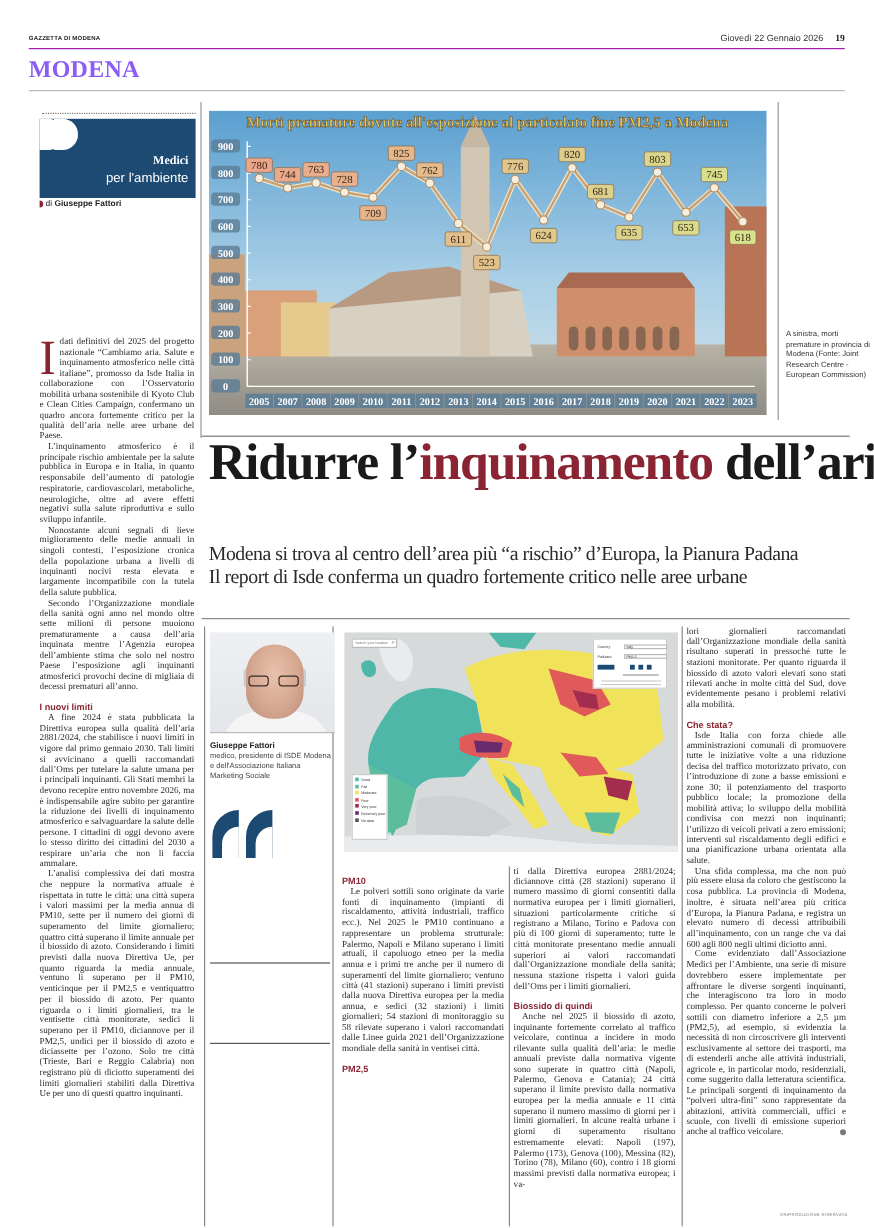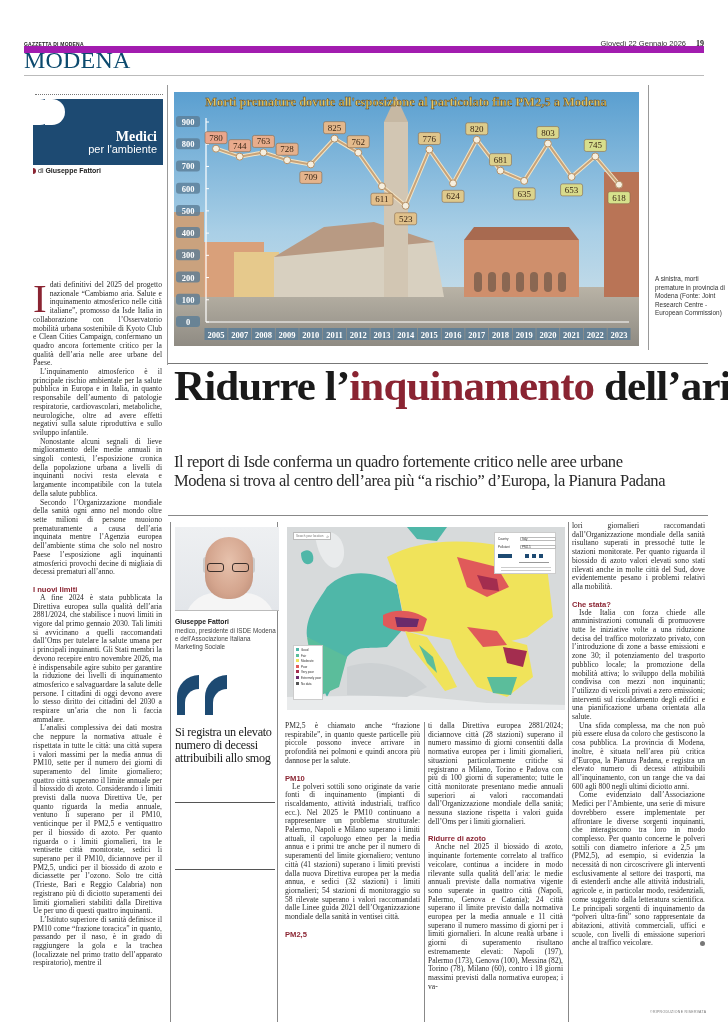--- a/index.html
+++ b/index.html
@@ -1,33 +1,33 @@
 <!DOCTYPE html>
 <html><head>
 <meta charset="utf-8">
 <style>
   * { box-sizing: border-box; margin: 0; padding: 0; }
   html, body { width: 728px; height: 1023px; background: #fff; overflow: hidden; }
   body { position: relative; font-family: "DejaVu Serif", serif; color: #222; }
 
   
-  #topbar { position: absolute; left: 24px; top: 27px; width: 680px; height: 14px; border-bottom: 7px solid #a21caf; margin-top: 12px; }
+  #topbar { position: absolute; left: 24px; top: 27px; width: 680px; height: 14px; border-bottom: 1px solid #a21caf; }
   #masthead { position: absolute; left: 0; top: 2px; font-family: "Liberation Sans", sans-serif; font-weight: 700; font-size: 5px; letter-spacing: 0.2px; color: #222; }
   #dateline { position: absolute; right: 18px; top: 0px; font-family: "Liberation Sans", sans-serif; font-size: 7.5px; color: #333; }
   #pagenum { position: absolute; right: 0; top: 0px; font-family: "Liberation Serif", serif; font-weight: 700; font-size: 8px; color: #222; }
 
-  #section { position: absolute; left: 24px; top: 47px; font-family: "Liberation Serif", serif; font-weight: 400; font-size: 24px; color: #0c4a6e; letter-spacing: 0.2px; }
+  #section { position: absolute; left: 24px; top: 47px; font-family: "Liberation Serif", serif; font-weight: 700; font-size: 20px; color: #8b5cf6; letter-spacing: 0.2px; }
   #section-rule { position: absolute; left: 24px; top: 75px; width: 680px; height: 1px; background: #bbb; }
 
   
   #rubric-dots { position: absolute; left: 35px; top: 94px; width: 128px; height: 3px; border-top: 1px dotted #777; }
   #rubric { position: absolute; left: 33px; top: 99px; width: 130px; height: 66px; background: #1d4a72; }
   #rubric .q1 { position: absolute; left: 0; top: 0; width: 20px; height: 26px; background: #fff; border-radius: 0 14px 14px 0; }
   #rubric .q2 { position: absolute; left: 12px; top: 0; width: 20px; height: 26px; background: #fff; border-radius: 0 14px 14px 0; }
-  #rubric-title { position: absolute; right: 6px; top: 30px; font-family: "Liberation Serif", serif; font-weight: 700; font-size: 14px; color: #fff; }
+  #rubric-title { position: absolute; right: 6px; top: 30px; font-family: "Liberation Serif", serif; font-weight: 700; font-size: 10px; color: #fff; }
   #rubric-sub { position: absolute; right: 6px; top: 44px; font-family: Liberation Sans, sans-serif; font-size: 11px; color: #fff; margin-left: 48px; }
   #byline { position: absolute; left: 33px; top: 167px; font-family: "Liberation Sans", sans-serif; font-size: 7px; color: #222; }
   #byline .mark { display: inline-block; width: 3px; height: 6px; background: #8a2432; margin-right: 2px; vertical-align: -1px; border-radius: 0 3px 3px 0; }
   #byline .by-name { font-weight: 700; }
 
   #col-rule-left { position: absolute; left: 167px; top: 85px; width: 1px; height: 280px; background: #999; }
 
   
   .col { position: absolute; font-family: "Liberation Serif", serif; font-size: 7.6px; line-height: 8.7px; color: #2a2a2a; text-align: justify; hyphens: auto; }
   .col p { text-indent: 7px; }
@@ -286,54 +286,52 @@
 </div>
 
 <div id="caption-rule" class="vrule"></div>
 <div id="caption">A sinistra, morti premature in provincia di Modena (Fonte: Joint Research Centre - European Commission)</div>
 
 <div id="top-rule"></div>
 <div id="headline">
   <span>Ridurre l’</span><span class="hl">inquinamento</span><span> dell’aria</span><br>
 </div>
 <div id="subhead">
+  <div>Modena si trova al centro dell’area più “a rischio” d’Europa, la Pianura Padana</div>
   <div>Il report di Isde conferma un quadro fortemente critico nelle aree urbane</div>
-  <div>Modena si trova al centro dell’area più “a rischio” d’Europa, la Pianura Padana</div>
 </div>
 <div id="head-rule"></div>
 
 <div id="col1" class="col">
   <p class="first"><span class="dropcap">I</span><span>dati definitivi del 2025 del progetto nazionale “Cambiamo aria. Salute e inquinamento atmosferico nelle città italiane”, promosso da Isde Italia in collaborazione con l’Osservatorio mobilità urbana sostenibile di Kyoto Club e Clean Cities Campaign, confermano un quadro ancora fortemente critico per la qualità dell’aria nelle aree urbane del Paese.</span></p>
   <p>L’inquinamento atmosferico è il principale rischio ambientale per la salute pubblica in Europa e in Italia, in quanto responsabile dell’aumento di patologie respiratorie, cardiovascolari, metaboliche, neurologiche, oltre ad avere effetti negativi sulla salute riproduttiva e sullo sviluppo infantile.</p>
   <p>Nonostante alcuni segnali di lieve miglioramento delle medie annuali in singoli contesti, l’esposizione cronica della popolazione urbana a livelli di inquinanti nocivi resta elevata e largamente incompatibile con la tutela della salute pubblica.</p>
   <p>Secondo l’Organizzazione mondiale della sanità ogni anno nel mondo oltre sette milioni di persone muoiono prematuramente a causa dell’aria inquinata mentre l’Agenzia europea dell’ambiente stima che solo nel nostro Paese l’esposizione agli inquinanti atmosferici provochi decine di migliaia di decessi prematuri all’anno.</p>
   <h4>I nuovi limiti</h4>
   <p>A fine 2024 è stata pubblicata la Direttiva europea sulla qualità dell’aria 2881/2024, che stabilisce i nuovi limiti in vigore dal primo gennaio 2030. Tali limiti si avvicinano a quelli raccomandati dall’Oms per tutelare la salute umana per i principali inquinanti. Gli Stati membri la devono recepire entro novembre 2026, ma è indispensabile agire subito per garantire la riduzione dei livelli di inquinamento atmosferico e salvaguardare la salute delle persone. I cittadini di oggi devono avere lo stesso diritto dei cittadini del 2030 a respirare un’aria che non li faccia ammalare.</p>
   <p>L’analisi complessiva dei dati mostra che neppure la normativa attuale è rispettata in tutte le città: una città supera i valori massimi per la media annua di PM10, sette per il numero dei giorni di superamento del limite giornaliero; quattro città superano il limite annuale per il biossido di azoto. Considerando i limiti previsti dalla nuova Direttiva Ue, per quanto riguarda la media annuale, ventuno li superano per il PM10, venticinque per il PM2,5 e ventiquattro per il biossido di azoto. Per quanto riguarda o i limiti giornalieri, tra le ventisette città monitorate, sedici li superano per il PM10, diciannove per il PM2,5, undici per il biossido di azoto e diciassette per l’ozono. Solo tre città (Trieste, Bari e Reggio Calabria) non registrano più di diciotto superamenti dei limiti giornalieri stabiliti dalla Direttiva Ue per uno di questi quattro inquinanti.</p>
-  <p>L’Istituto superiore di sanità definisce il PM10 come “frazione toracica” in quanto, passando per il naso, è in grado di raggiungere la gola e la trachea (localizzate nel primo tratto dell’apparato respiratorio), mentre il</p>
 </div>
 
 <div id="side">
   <div id="portrait">
     <div class="shirt"></div>
     <div class="hair"></div>
       <div class="hair r"></div>
     <div class="face"></div>
     <div class="glasses">
         <span style="left:0"></span>
         <span style="left:25px"></span>
       </div>
   </div>
   <div id="author-name">Giuseppe Fattori</div>
   <div id="author-role">medico, presidente di ISDE Modena e dell'Associazione Italiana Marketing Sociale</div>
   <div id="quote-marks">
     <span style="left:0"></span>
       <span style="left:28px"></span>
   </div>
-  <div id="quote1">Si registra un elevato numero di decessi attribuibili allo smog</div>
   <div class="q-rule" style="top:280px"></div>
   <div class="q-rule" style="top:347px"></div>
 </div>
 
 <div id="map">
   <svg width="278" height="183" viewBox="0 0 278 183">
     <rect width="278" height="183" fill="#d7dadb"></rect>
 
     <path d="M28,8 C38,2 52,4 56,18 C60,32 52,44 44,40 C36,36 30,24 28,8 Z" fill="#e9ebec"></path>
     <path d="M14,26 C20,20 28,24 26,34 C22,40 14,38 14,26 Z" fill="#4fb7a8"></path>
@@ -390,29 +388,28 @@
       <div class="li"><span class="sw" style="background: rgb(240, 227, 90);"></span><span>Moderate</span></div>
       <div class="li"><span class="sw" style="background: rgb(224, 90, 90);"></span><span>Poor</span></div>
       <div class="li"><span class="sw" style="background: rgb(163, 45, 79);"></span><span>Very poor</span></div>
       <div class="li"><span class="sw" style="background: rgb(107, 42, 107);"></span><span>Extremely poor</span></div>
       <div class="li"><span class="sw" style="background: rgb(85, 85, 85);"></span><span>No data</span></div>
     </div>
 </div>
 
 <div class="vrule" style="left:424px;top:722px;height:300px"></div>
 <div id="col2" class="col">
-  <p class="first">PM2,5 è chiamato anche “frazione respirabile”, in quanto queste particelle più piccole possono invece arrivare in profondità nei polmoni e quindi ancora più dannose per la salute.</p>
   <h4>PM10</h4>
   <p>Le polveri sottili sono originate da varie fonti di inquinamento (impianti di riscaldamento, attività industriali, traffico ecc.). Nel 2025 le PM10 continuano a rappresentare un problema strutturale: Palermo, Napoli e Milano superano i limiti attuali, il capoluogo etneo per la media annua e i primi tre anche per il numero di superamenti del limite giornaliero; ventuno città (41 stazioni) superano i limiti previsti dalla nuova Direttiva europea per la media annua, e sedici (32 stazioni) i limiti giornalieri; 54 stazioni di monitoraggio su 58 rilevate superano i valori raccomandati dalle Linee guida 2021 dell’Organizzazione mondiale della sanità in ventisei città.</p>
   <h4>PM2,5</h4>
 </div>
 
 <div id="col3" class="col">
   <p class="first">ti dalla Direttiva europea 2881/2024; diciannove città (28 stazioni) superano il numero massimo di giorni consentiti dalla normativa europea per i limiti giornalieri, situazioni particolarmente critiche si registrano a Milano, Torino e Padova con più di 100 giorni di superamento; tutte le città monitorate presentano medie annuali superiori ai valori raccomandati dall’Organizzazione mondiale della sanità; nessuna stazione rispetta i valori guida dell’Oms per i limiti giornalieri.</p>
-  <h4>Ridurre di azoto</h4>
+  <h4>Biossido di quindi</h4>
   <p>Anche nel 2025 il biossido di azoto, inquinante fortemente correlato al traffico veicolare, continua a incidere in modo rilevante sulla qualità dell’aria: le medie annuali previste dalla normativa vigente sono superate in quattro città (Napoli, Palermo, Genova e Catania); 24 città superano il limite previsto dalla normativa europea per la media annuale e 11 città superano il numero massimo di giorni per i limiti giornalieri. In alcune realtà urbane i giorni di superamento risultano estremamente elevati: Napoli (197), Palermo (173), Genova (100), Messina (82), Torino (78), Milano (60), contro i 18 giorni massimi previsti dalla normativa europea; i va-</p>
 </div>
 
 <div class="vrule" style="left:568px;top:522px;height:500px"></div>
 <div id="col4" class="col">
   <p class="first">lori giornalieri raccomandati dall’Organizzazione mondiale della sanità risultano superati in pressoché tutte le stazioni monitorate. Per quanto riguarda il biossido di azoto valori elevati sono stati rilevati anche in molte città del Sud, dove evidentemente pesano i problemi relativi alla mobilità.</p>
   <h4>Che stata?</h4>
   <p>Isde Italia con forza chiede alle amministrazioni comunali di promuovere tutte le iniziative volte a una riduzione decisa del traffico motorizzato privato, con l’introduzione di zone a basse emissioni e zone 30; il potenziamento del trasporto pubblico locale; la promozione della mobilità attiva; lo sviluppo della mobilità condivisa con mezzi non inquinanti; l’utilizzo di veicoli privati a zero emissioni; interventi sul riscaldamento degli edifici e una pianificazione urbana orientata alla salute.</p>
   <p>Una sfida complessa, ma che non può più essere elusa da coloro che gestiscono la cosa pubblica. La provincia di Modena, inoltre, è situata nell’area più critica d’Europa, la Pianura Padana, e registra un elevato numero di decessi attribuibili all’inquinamento, con un range che va dai 600 agli 800 negli ultimi diciotto anni.</p>
   <p><span>Come evidenziato dall’Associazione Medici per l’Ambiente, una serie di misure dovrebbero essere implementate per affrontare le diverse sorgenti inquinanti, che interagiscono tra loro in modo complesso. Per quanto concerne le polveri sottili con diametro inferiore a 2,5 µm (PM2,5), ad esempio, si evidenzia la necessità di non circoscrivere gli interventi esclusivamente al settore dei trasporti, ma di estenderli anche alle attività industriali, agricole e, in particolar modo, residenziali, come suggerito dalla letteratura scientifica. Le principali sorgenti di inquinamento da “polveri ultra-fini” sono rappresentate da abitazioni, attività commerciali, uffici e scuole, con livelli di emissione superiori anche al traffico veicolare.</span><span id="end-dot"></span></p>

